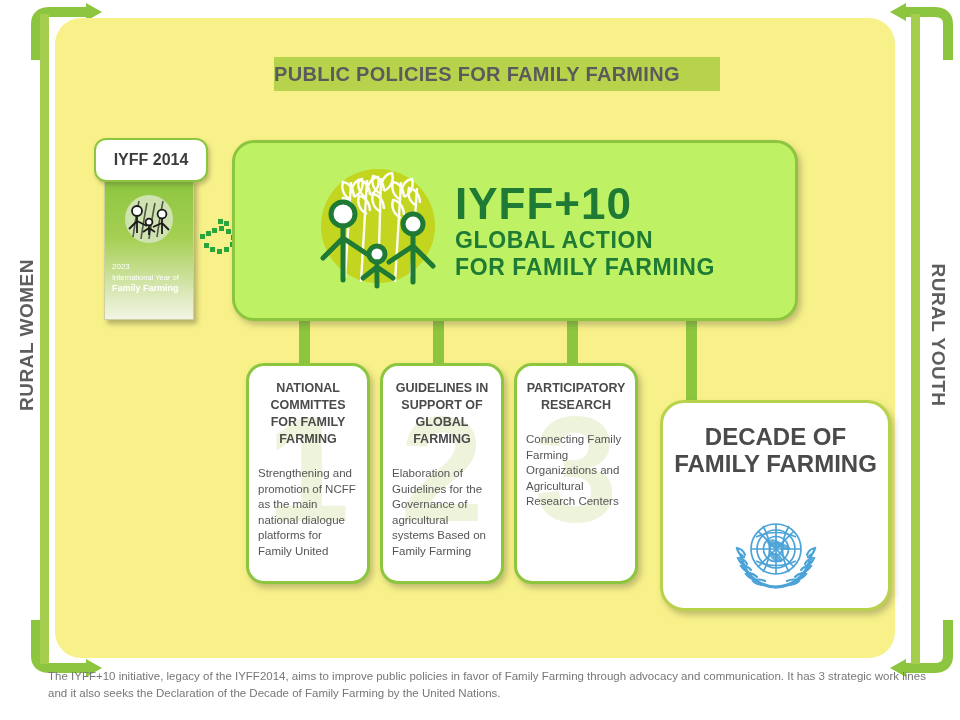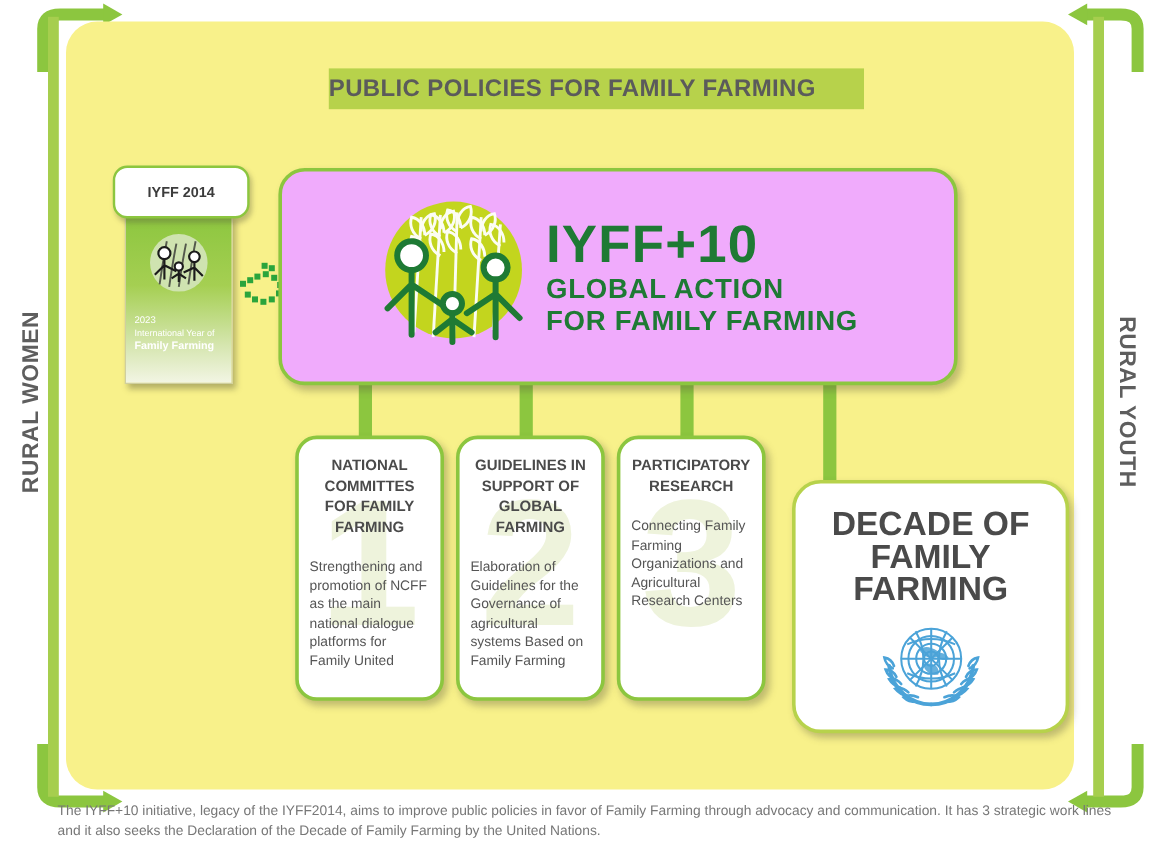--- a/index.html
+++ b/index.html
@@ -47,21 +47,21 @@
     color:#5b5b5b;font-weight:bold;font-size:20px;letter-spacing:.3px;
   }
 
   
   .pill{
     position:absolute;left:94px;top:138px;width:110px;height:40px;
     background:#ffffff;border:2px solid #8cc63f;border-radius:12px;
     display:flex;align-items:center;justify-content:center;
     box-shadow:2px 3px 4px rgba(90,90,60,.35);
   }
-  .pill span{color:#3c3c3c;font-weight:bold;font-size:12px;}
+  .pill span{color:#3c3c3c;font-weight:bold;font-size:16px;}
 
   
   .poster{
     position:absolute;left:104px;top:178px;width:88px;height:140px;
     border:1px solid #cfcf9f;
     background:linear-gradient(180deg,#8cc63f 0%,#a5cf52 42%,#d6e6b0 78%,#f2f5e4 100%);
     box-shadow:3px 4px 5px rgba(80,80,50,.4);
     overflow:hidden;
   }
   .poster .ring{
@@ -73,21 +73,21 @@
   }
   .poster .ptext .yr{font-size:8px;}
   .poster .ptext .big{font-weight:bold;font-size:9px;}
 
   
   .swirl{position:absolute;left:198px;top:218px;}
 
   
   .logo-card{
     position:absolute;left:232px;top:140px;width:560px;height:175px;
-    background:#f0abfc;border:3px solid #8cc63f;border-radius:22px;
+    background:#bef264;border:3px solid #8cc63f;border-radius:22px;
     box-shadow:3px 4px 6px rgba(90,90,60,.35);
     display:flex;align-items:center;
   }
   .logo-mark{margin-left:82px;}
   .logo-words{margin-left:16px;}
   .logo-words .l1{
     color:#1e7a34;font-weight:bold;font-size:44px;letter-spacing:1px;
     line-height:46px;
   }
   .logo-words .l2,.logo-words .l3{
@@ -123,21 +123,21 @@
   .step-3{left:514px;}
 
   
   .decade{
     position:absolute;left:660px;top:400px;width:225px;height:205px;
     background:#ffffff;border:3px solid #b7d24b;border-radius:24px;
     box-shadow:3px 4px 6px rgba(90,90,60,.35);
   }
   .decade .d-title{
     margin-top:20px;text-align:center;color:#4a4a4a;
-    font-weight:bold;font-size:28px;line-height:27px;
+    font-weight:bold;font-size:24px;line-height:27px;
   }
   .decade .un{
     position:absolute;left:0;right:0;top:108px;display:flex;justify-content:center;
   }
 
   
   .caption{
     position:absolute;left:48px;top:668px;width:880px;
     color:#777777;font-size:11.5px;line-height:17px;
   }

